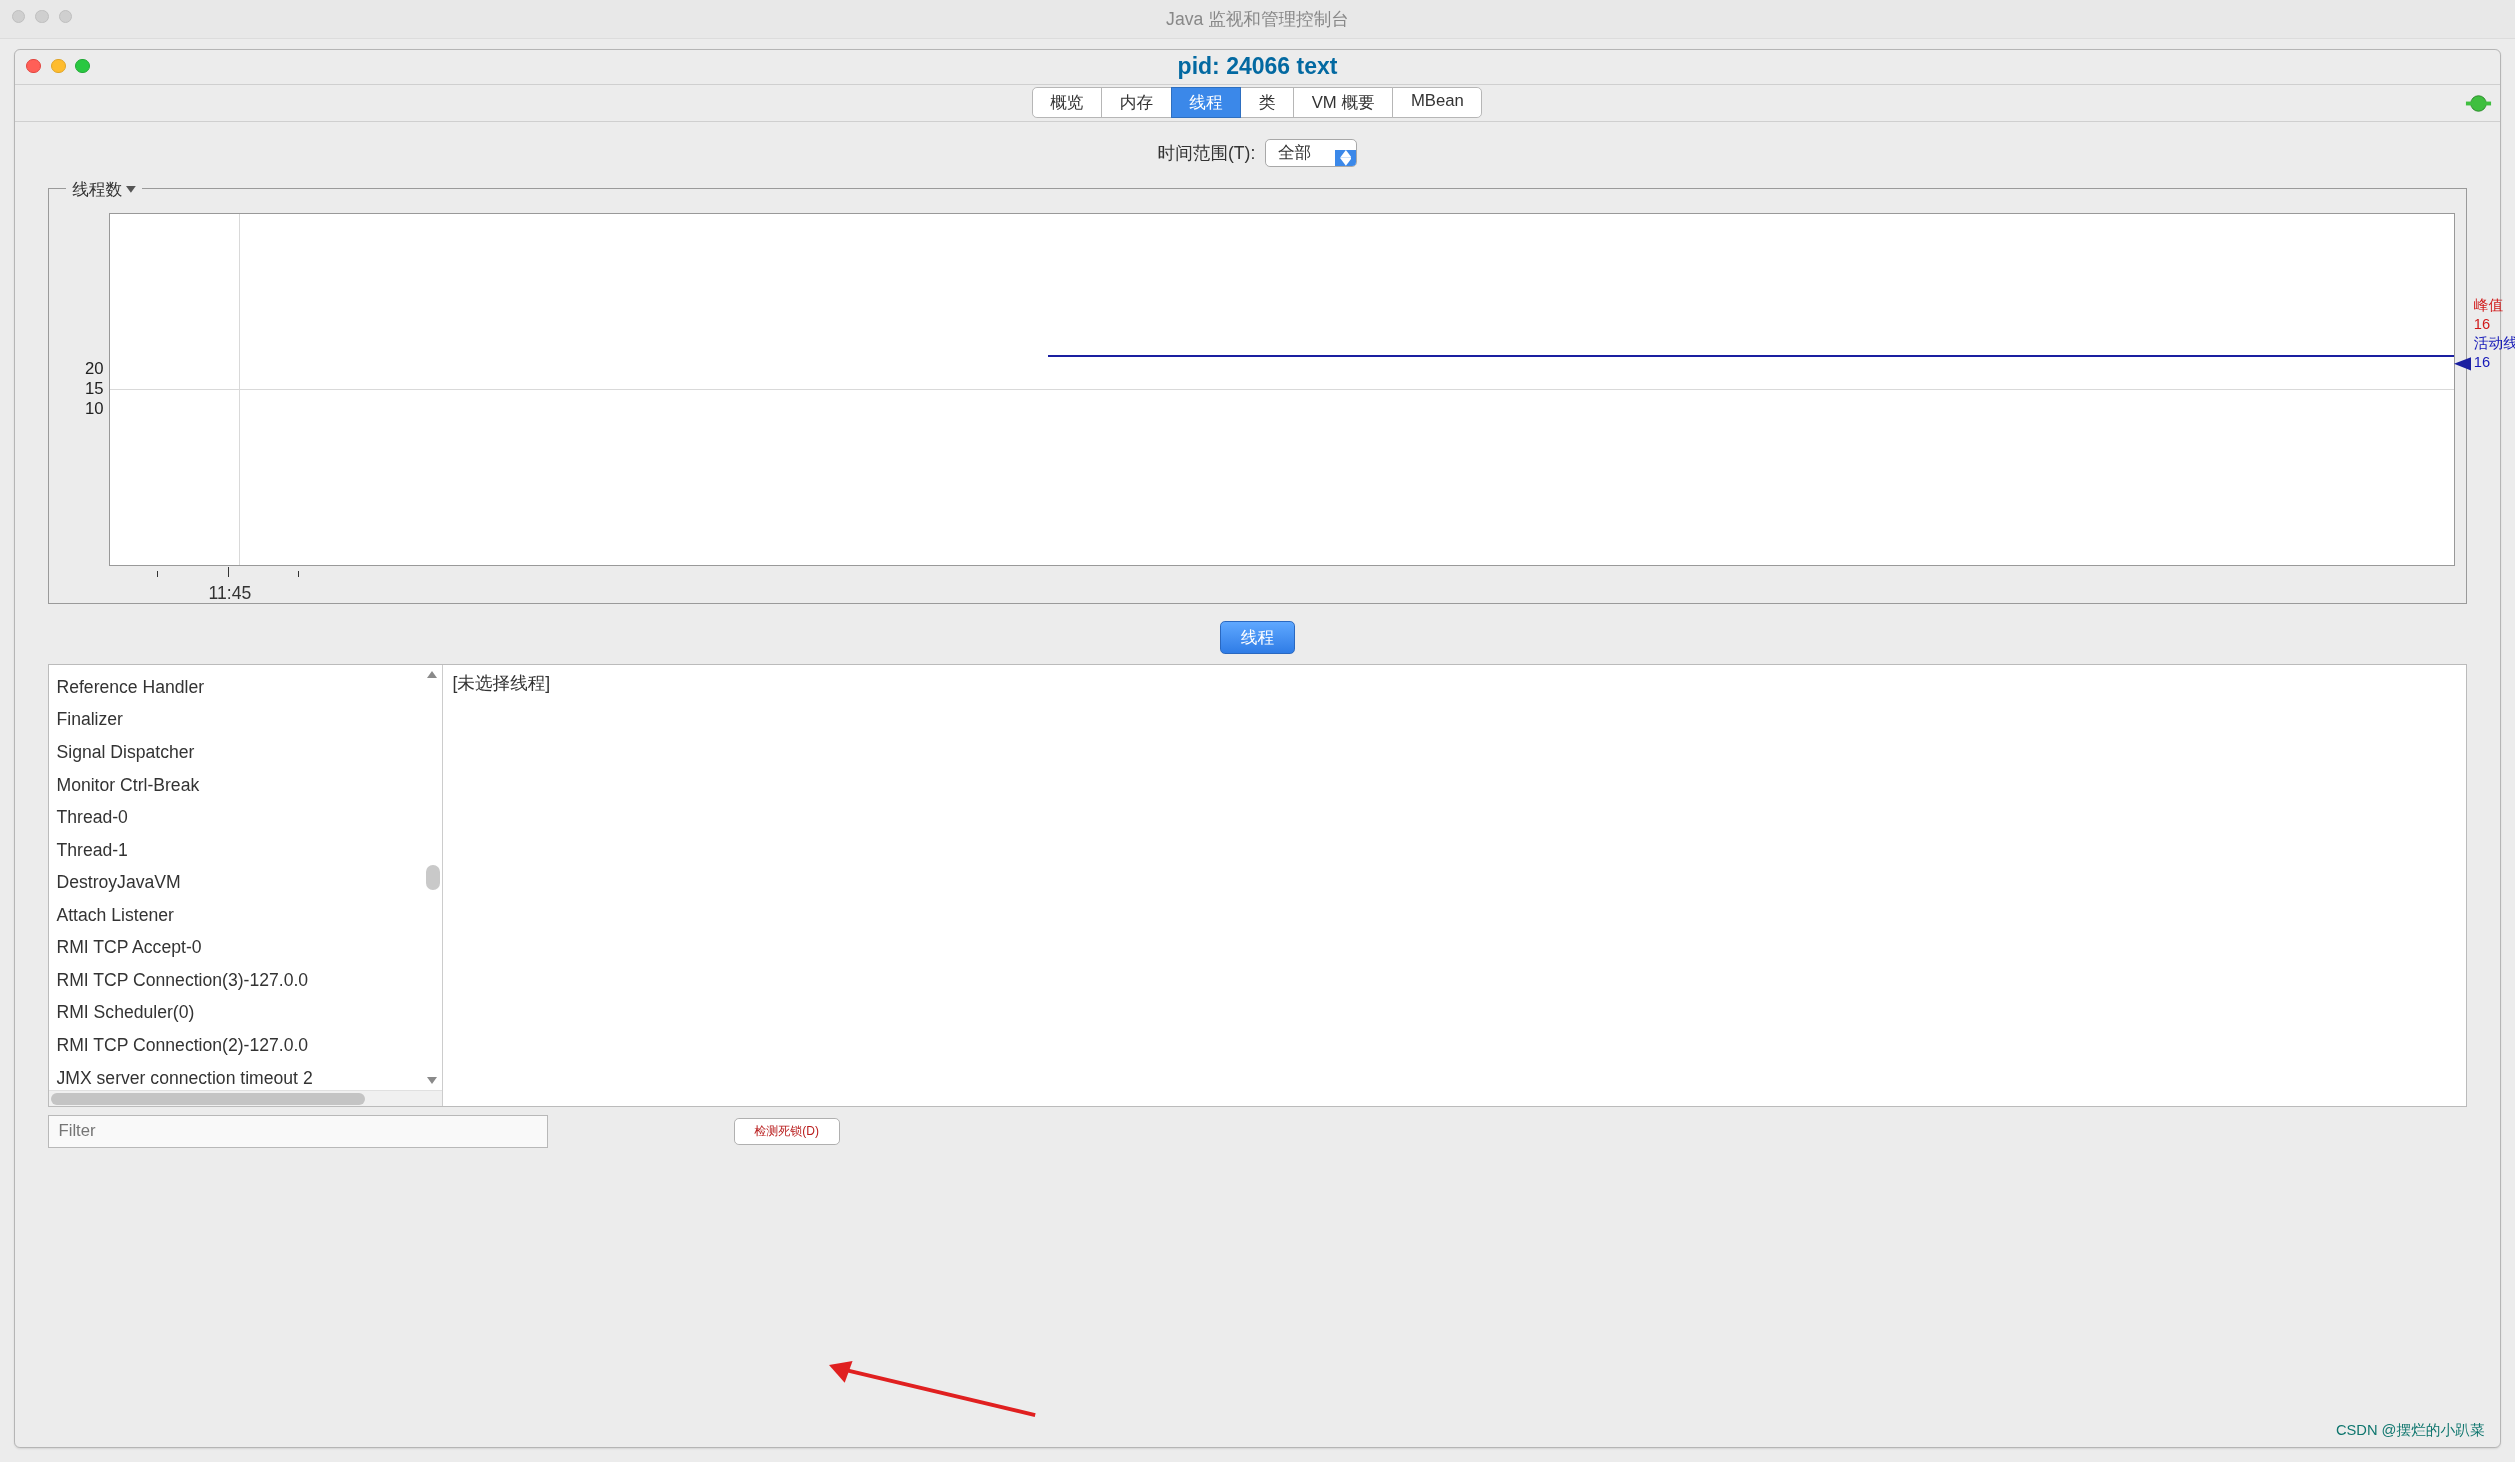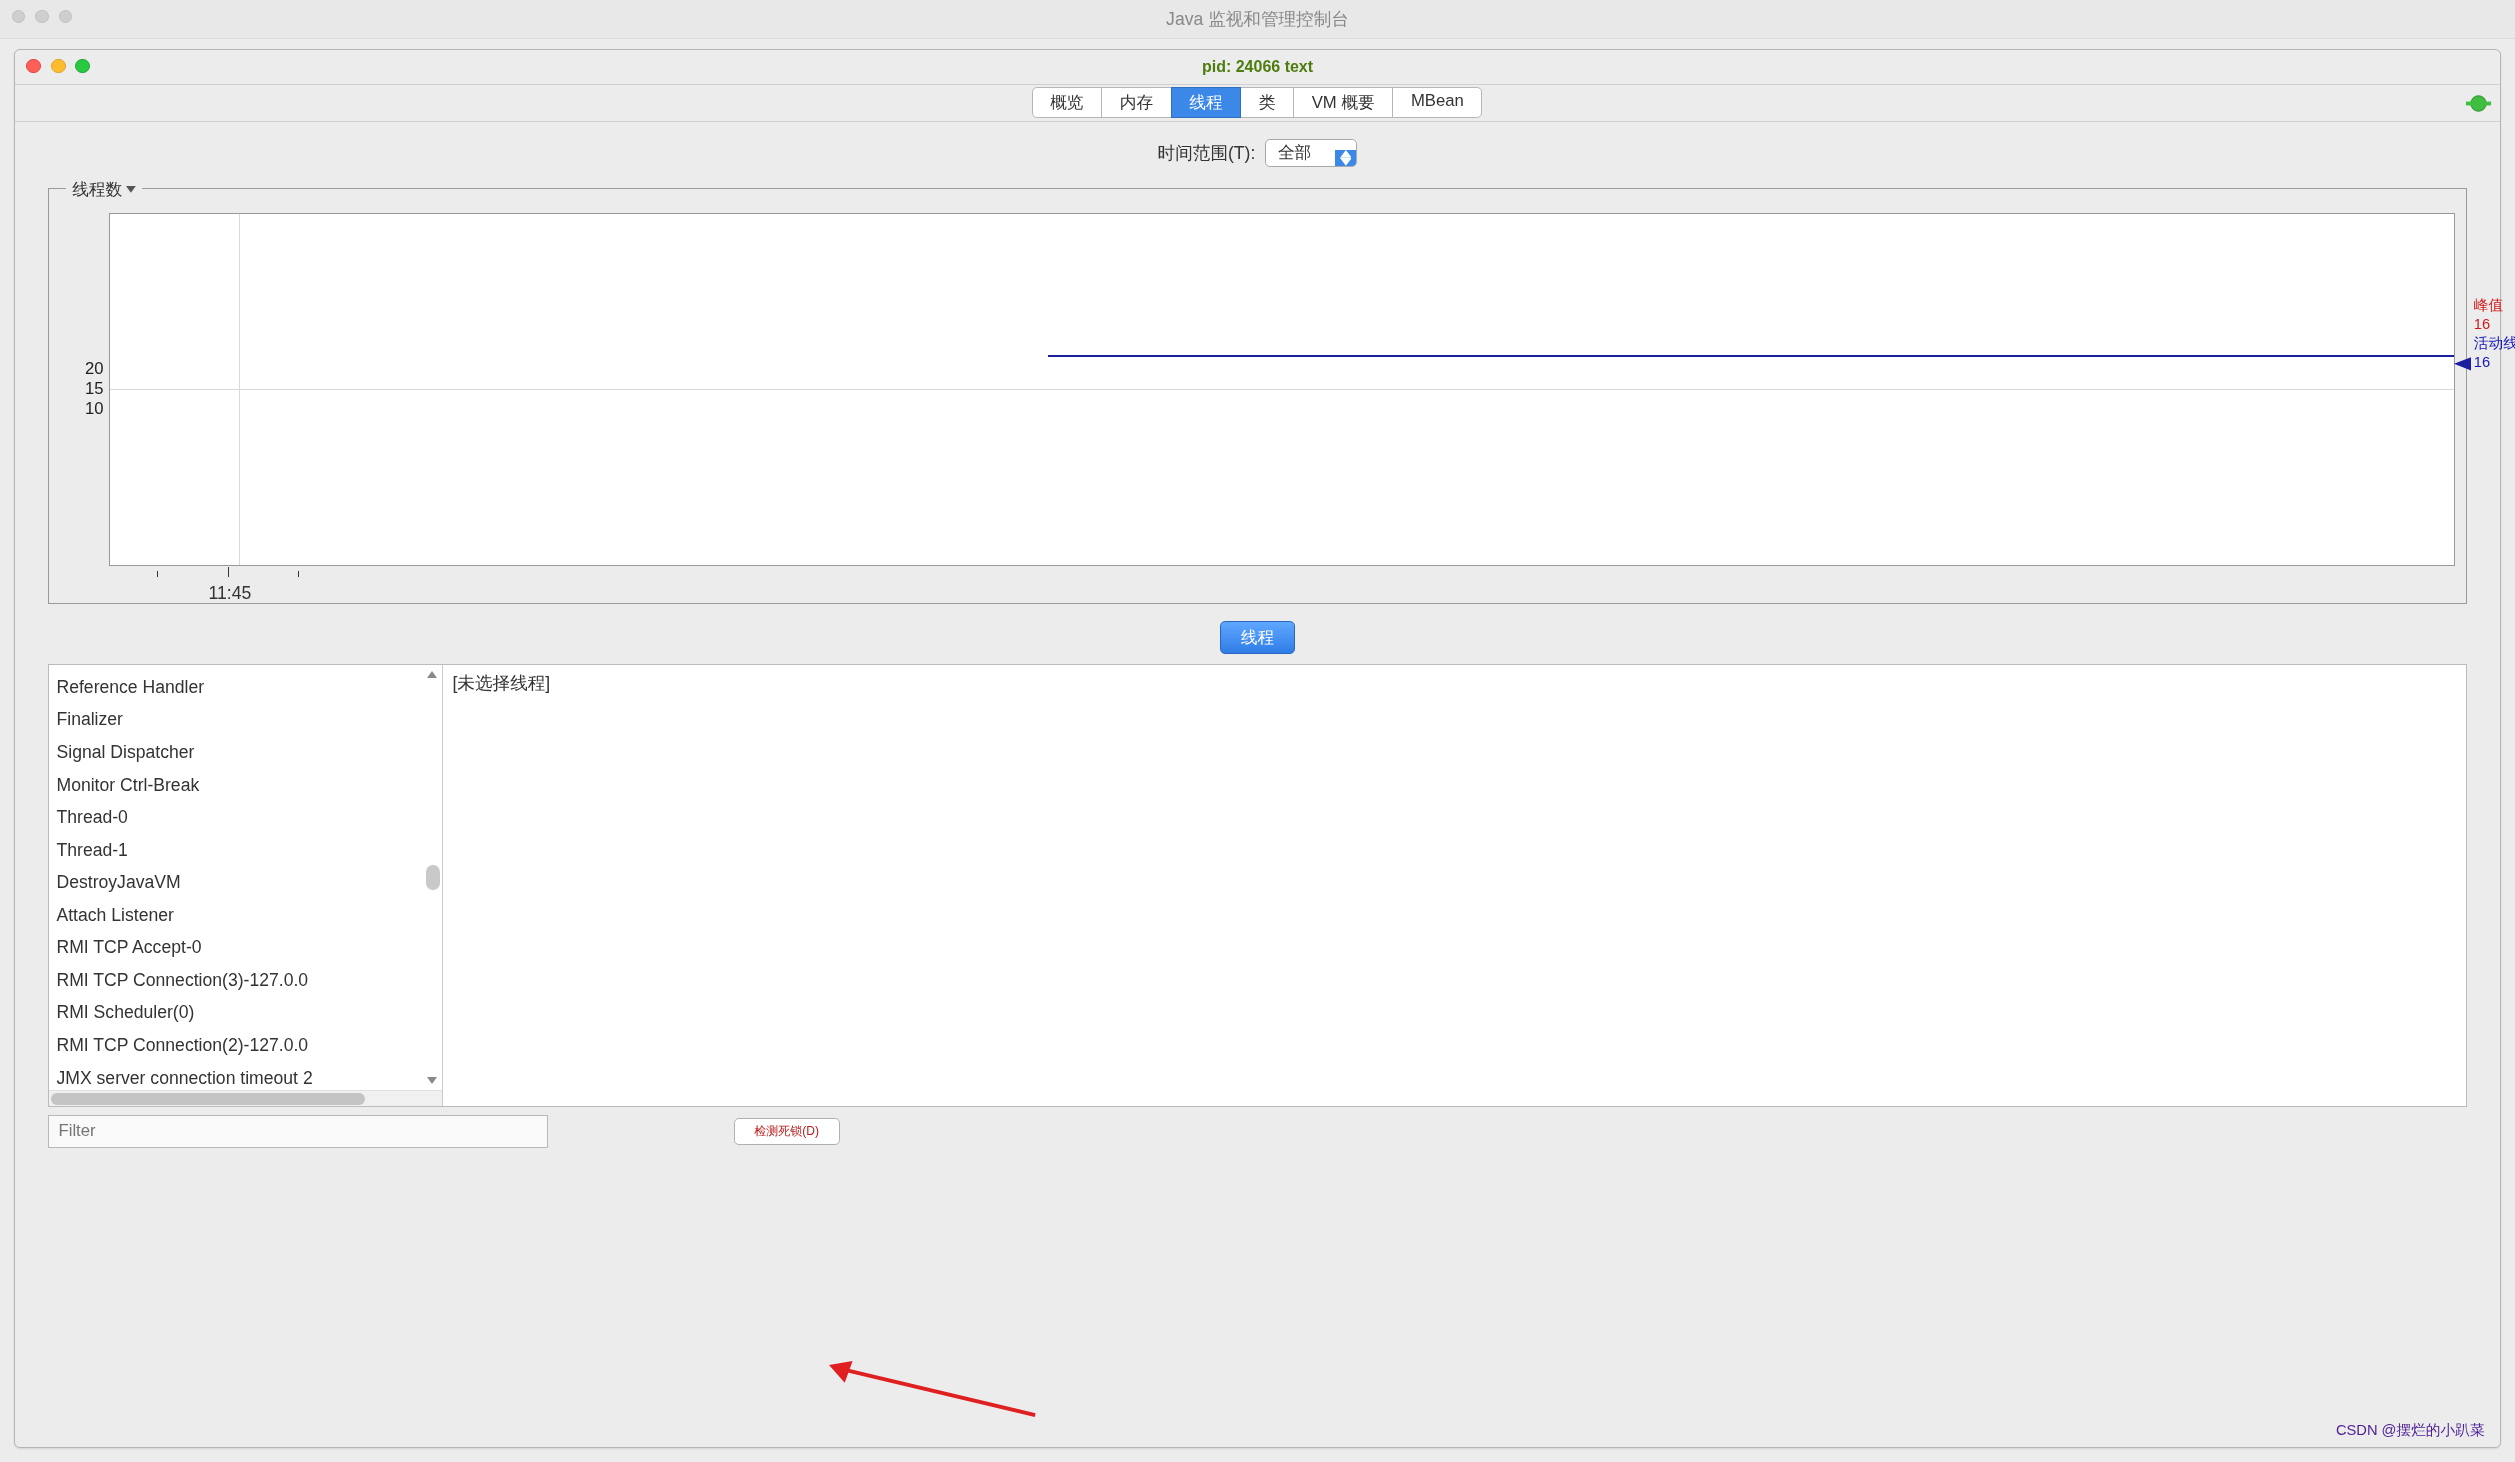--- a/index.html
+++ b/index.html
@@ -11,21 +11,21 @@
   .outer-titlebar-title { color: #888; font-size: 17.6px; }
   .menubar { height: 37px; background: #fff; border-bottom: 1px solid #dcdcdc; display: flex; align-items: center; padding: 0 11.8px; gap: 23.5px; font-size: 17.6px; }
   .menubar-item { cursor: default; }
   .inner-pad { padding: 9.8px 13.7px 13.7px 13.7px; flex: 1; display: flex; flex-direction: column; }
   .inner-window { background: #ececec; border: 1px solid #b5b5b5; border-radius: 5.9px; display: flex; flex-direction: column; flex: 1; box-shadow: 0 1px 2px rgba(0,0,0,0.1); position: relative; }
   .inner-titlebar { height: 35px; display: flex; align-items: center; justify-content: center; position: relative; border-bottom: 1px solid #cfcfcf; }
   .inner-titlebar .dots { position: absolute; left: 11.8px; top: 8.8px; display: flex; gap: 9.8px; }
   .dot-red { width: 14.7px; height: 14.7px; border-radius: 50%; background: #ff5f57; border: 1px solid #e24640; }
   .dot-yellow { width: 14.7px; height: 14.7px; border-radius: 50%; background: #febc2e; border: 1px solid #e0a528; }
   .dot-green { width: 14.7px; height: 14.7px; border-radius: 50%; background: #28c840; border: 1px solid #23a837; }
-  .inner-title { font-size: 16px; font-weight: 600; color: #4d7c0f; }
+  .inner-title { font-size: 23px; font-weight: 600; color: #0369a1; }
   .tabs-row { height: 37px; display: flex; align-items: center; justify-content: center; position: relative; border-bottom: 1px solid #cfcfcf; background: #ececec; }
   .tabs { display: flex; }
   .tab { padding: 2.9px 17.6px; font-size: 16.7px; background: #fff; border: 1px solid #b6b6b6; margin-left: -1px; cursor: default; }
   .tab:first-child { border-top-left-radius: 4.9px; border-bottom-left-radius: 4.9px; }
   .tab:last-child { border-top-right-radius: 4.9px; border-bottom-right-radius: 4.9px; }
   .tab.active { background: #3b88e9; color: #fff; border-color: #2e6fc0; position: relative; z-index: 1; }
   .connect-icon { position: absolute; right: 7.8px; top: 3.9px; }
   .content { flex: 1; display: flex; flex-direction: column; padding: 0; }
   .range-row { display: flex; align-items: center; justify-content: center; padding: 17.6px 0 9.8px 0; gap: 9.8px; font-size: 17.6px; }
   .macselect { display: inline-flex; align-items: flex-end; border: 1px solid #a8a8a8; border-radius: 4.9px; overflow: hidden; height: 27.4px; background: #fff; }
@@ -58,21 +58,21 @@
   .hscroll .thumb { position: absolute; left: 2px; top: 2px; height: 11.8px; width: 314px; background: #c4c4c4; border-radius: 5.9px; }
   .vscroll { position: absolute; right: 2px; top: 3.9px; width: 13.7px; bottom: 19.6px; background: transparent; }
   .vscroll .thumb { position: absolute; top: 196px; width: 13.7px; height: 25.5px; background: #c9c9c9; border-radius: 6.9px; }
   .vscroll .up, .vscroll .down { width: 0; height: 0; border-left: 5.9px solid transparent; border-right: 5.9px solid transparent; position: absolute; left: 1px; }
   .vscroll .up { top: 2px; border-bottom: 7.8px solid #8a8a8a; }
   .vscroll .down { bottom: 2px; border-top: 7.8px solid #8a8a8a; }
   .thread-detail { flex: 1; padding: 5.9px 9.8px; font-size: 17.6px; }
   .bottom-row { display: flex; align-items: center; gap: 186px; margin: 0 33px 13.7px 33px; }
   .filter-input { width: 500px; height: 33px; border: 1px solid #b8b8b8; background: #f9f9f9; font-size: 16.7px; padding: 0 9.8px; color: #888; border-radius: 0; }
   .annot-arrow { position: absolute; pointer-events: none; }
-  .watermark { position: absolute; right: 15.7px; bottom: 7.8px; color: #4c1d95; font-size: 14.7px; }
+  .watermark { position: absolute; right: 15.7px; bottom: 7.8px; color: #0f766e; font-size: 14.7px; }
 </style>
 </head>
 <body>
 
 <div class="outer-window">
   <div class="outer-titlebar">
     <div class="dots">
       <div class="dot"></div>
       <div class="dot"></div>
       <div class="dot"></div>

